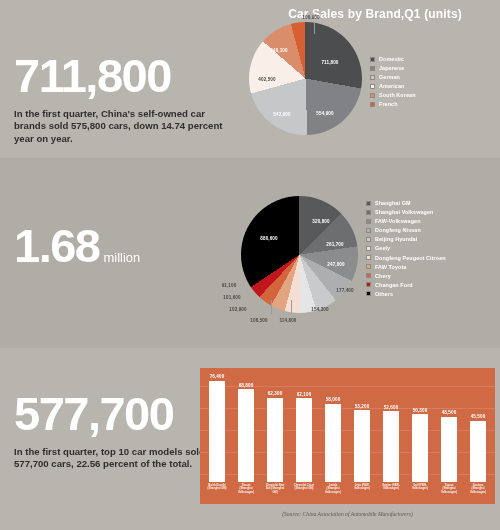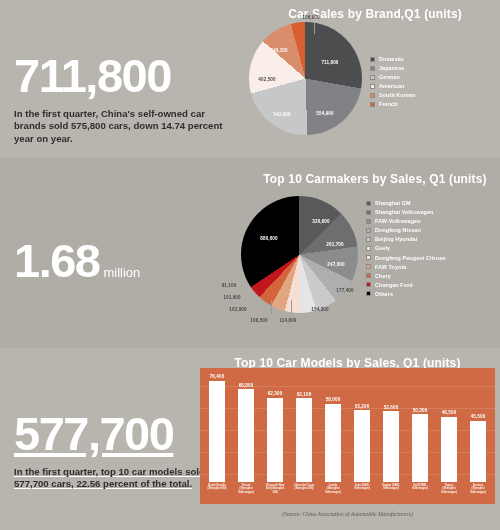--- a/index.html
+++ b/index.html
@@ -25,22 +25,22 @@
   }
   .unitword{
     font-size:13px;font-weight:400;letter-spacing:0;margin-left:4px;
     vertical-align:baseline;
   }
   .blurb{
     margin-top:9px;font-size:9.6px;line-height:12.4px;color:#2f2f2f;font-weight:600;
   }
 
   .block-1{top:52px;}
-  .block-2{top:237px;}
-  .block-3{top:410px;text-decoration:underline;}
+  .block-2{top:222px;}
+  .block-3{top:390px;}
 
   
   .panel-title{
     position:absolute;color:#ffffff;font-size:12px;font-weight:700;
     letter-spacing:.15px;text-align:center;
   }
 
   .pie-wrap{position:absolute;}
   .pie{border-radius:50%;position:relative;}
   .slice-label{
@@ -139,21 +139,20 @@
         <span class="legend-label">French</span>
       </div>
     </div>
 
   <div class="leftblock block-2">
     <div class="bignum">
       <span>1.68</span><span class="unitword">million</span>
     </div>
   </div>
 
-  <div class="panel-title" style="left:250px;top:172px;width:250px;">Top 10 Carmakers by Sales, Q1 (units)</div>
 
   <div class="pie-wrap" style="left:241px;top:196px;width:117px;height:117px;">
     <div class="pie" id="pie2" style="width: 117px; height: 117px; background: conic-gradient(rgb(88, 89, 91) 0deg, rgb(88, 89, 91) 45.1deg, rgb(109, 110, 112) 45.1deg, rgb(109, 110, 112) 81.892deg, rgb(138, 140, 142) 81.892deg, rgb(138, 140, 142) 116.617deg, rgb(173, 174, 176) 116.617deg, rgb(173, 174, 176) 141.557deg, rgb(201, 202, 203) 141.557deg, rgb(201, 202, 203) 163.249deg, rgb(228, 229, 230) 163.249deg, rgb(228, 229, 230) 179.388deg, rgb(245, 222, 210) 179.388deg, rgb(245, 222, 210) 194.642deg, rgb(226, 165, 129) 194.642deg, rgb(226, 165, 129) 209.108deg, rgb(212, 100, 60) 209.108deg, rgb(212, 100, 60) 223.392deg, rgb(192, 22, 28) 223.392deg, rgb(192, 22, 28) 236.199deg, rgb(0, 0, 0) 236.199deg, rgb(0, 0, 0) 360deg);"></div>
     <div class="slice-label" style="left:80px;top:25px;">320,800</div>
     <div class="slice-label" style="left:94px;top:48px;">261,700</div>
     <div class="slice-label" style="left:95px;top:68px;">247,000</div>
     <div class="slice-label dark" style="left:104px;top:94px;">177,400</div>
     <div class="slice-label dark" style="left:79px;top:113px;">154,300</div>
     <div class="slice-label dark" style="left:47px;top:124px;">114,800</div>
     <div class="slice-label dark" style="left:18px;top:124px;">108,500</div>
@@ -210,21 +209,20 @@
         <span class="swatch" style="background: rgb(0, 0, 0);"></span>
         <span class="legend-label">Others</span>
       </div>
     </div>
 
   <div class="leftblock block-3">
     <div class="bignum">577,700</div>
     <div class="blurb">In the first quarter, top 10 car models sold 577,700 cars, 22.56 percent of the total.</div>
   </div>
 
-  <div class="panel-title" style="left:200px;top:356px;width:295px;">Top 10 Car Models by Sales, Q1 (units)</div>
 
   <div class="barpanel">
     <div class="gridline" style="top:18px;"></div>
     <div class="gridline" style="top:40px;"></div>
     <div class="gridline" style="top:62px;"></div>
     <div class="gridline" style="top:84px;"></div>
     <div class="gridline" style="top:106px;"></div>
     <div class="bars" id="bars">
         <div class="bar-col">
           <div class="bar-val">76,400</div>

